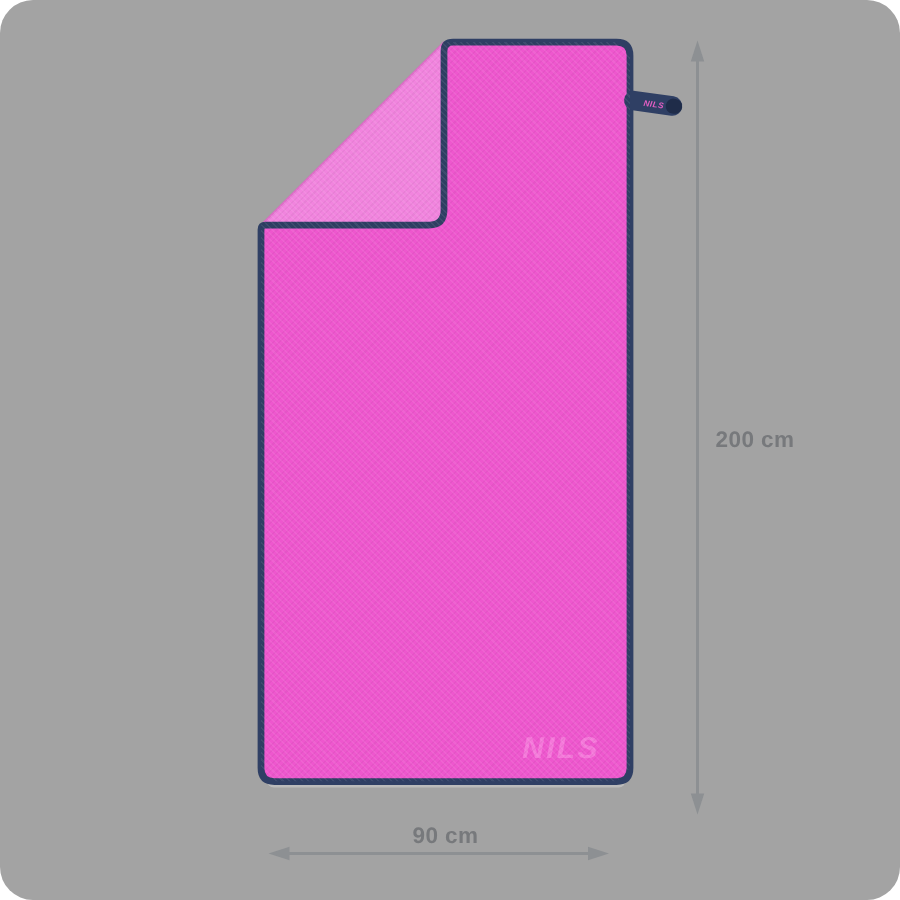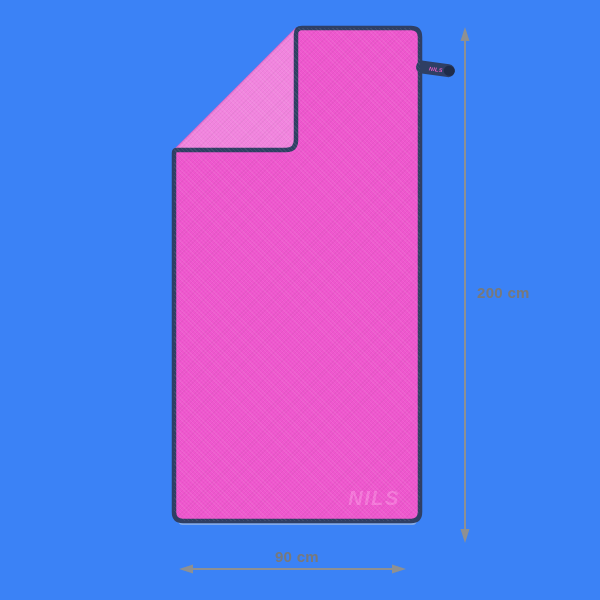--- a/index.html
+++ b/index.html
@@ -5,22 +5,23 @@
   html, body {
     margin: 0;
     padding: 0;
     background: #ffffff;
     font-family: "Liberation Sans", sans-serif;
   }
   .canvas {
     position: relative;
     width: 600px;
     height: 600px;
-    background: #3b82f6;
+    background: #a3a3a3;
     overflow: hidden;
+    border-radius: 22px;
   }
   .canvas svg {
     position: absolute;
     left: 0;
     top: 0;
   }
   
   .texture {
     position: absolute;
     left: 0;

